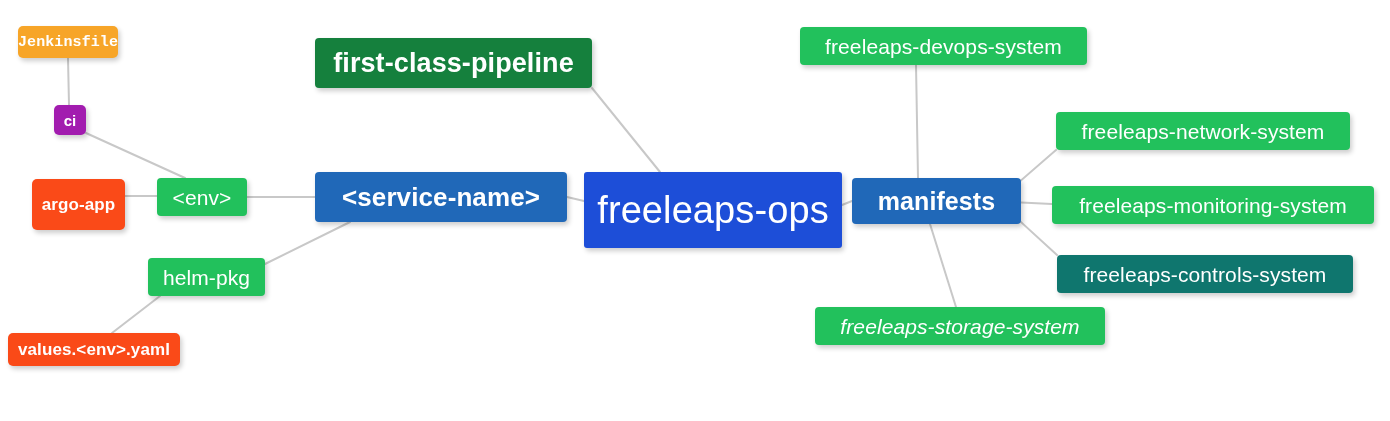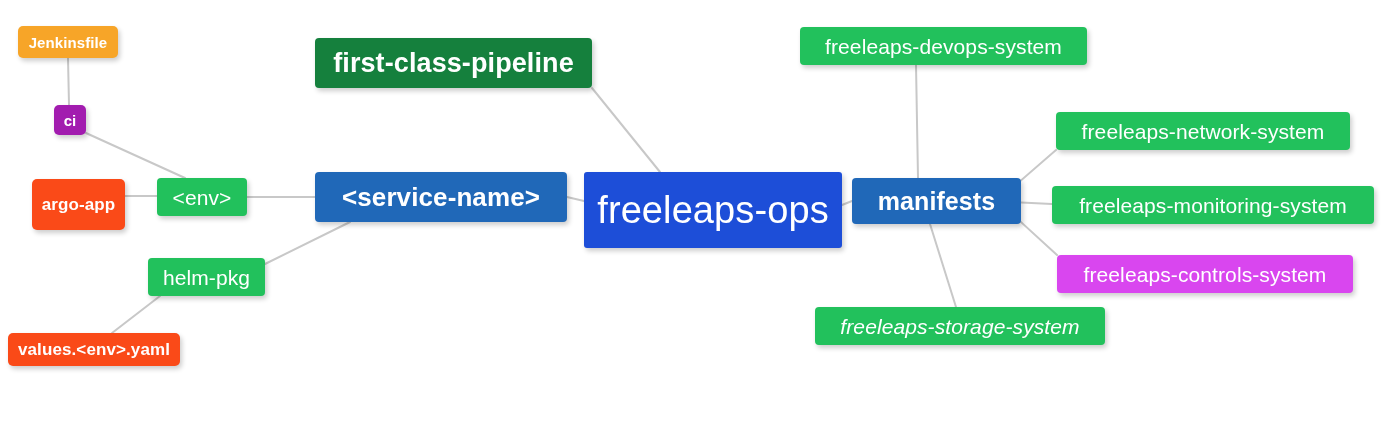--- a/index.html
+++ b/index.html
@@ -77,21 +77,21 @@
       <line x1="1010" y1="212" x2="1057" y2="255" stroke="#c8c8c8" stroke-width="2" stroke-linecap="round"></line>
       <line x1="930" y1="224" x2="956" y2="307" stroke="#c8c8c8" stroke-width="2" stroke-linecap="round"></line>
     </svg>
 <div class="node root" style="left: 584px; top: 172px; width: 258px; height: 76px; background: #1d4ed8; font-size: 38px;">freeleaps-ops</div>
     <div class="node lvl1" style="left: 315px; top: 38px; width: 277px; height: 50px; background: #15803d; font-size: 27px; text-align: right;">first-class-pipeline</div>
     <div class="node lvl1" style="left: 315px; top: 172px; width: 252px; height: 50px; background: rgb(32, 104, 184); font-size: 26px;">&lt;service-name&gt;</div>
     <div class="node lvl1" style="left: 852px; top: 178px; width: 169px; height: 46px; background: rgb(32, 104, 184); font-size: 25px;">manifests</div>
     <div class="node lvl2" style="left: 157px; top: 178px; width: 90px; height: 38px; background: rgb(34, 193, 92); font-size: 21px;">&lt;env&gt;</div>
     <div class="node lvl2" style="left: 148px; top: 258px; width: 117px; height: 38px; background: rgb(34, 193, 92); font-size: 21px;">helm-pkg</div>
     <div class="node lvl3" style="left: 54px; top: 105px; width: 32px; height: 30px; background: #a21caf; font-size: 15px;">ci</div>
-    <div class="node lvl3" style="left: 18px; top: 26px; width: 100px; height: 32px; background: rgb(247, 165, 40); font-size: 15px;">Jenkinsfile</div>
+    <div class="node lvl3" style="left: 18px; top: 26px; width: 100px; height: 32px; background: rgb(247, 165, 40); font-size: 15px; font-family: Liberation Mono, monospace;">Jenkinsfile</div>
     <div class="node lvl3" style="left: 32px; top: 179px; width: 93px; height: 51px; background: rgb(250, 74, 24); font-size: 17px;">argo-app</div>
     <div class="node lvl3" style="left: 8px; top: 333px; width: 172px; height: 33px; background: rgb(250, 74, 24); font-size: 17px;">values.&lt;env&gt;.yaml</div>
     <div class="node lvl2" style="left: 800px; top: 27px; width: 287px; height: 38px; background: rgb(34, 193, 92); font-size: 21px;">freeleaps-devops-system</div>
     <div class="node lvl2" style="left: 1056px; top: 112px; width: 294px; height: 38px; background: rgb(34, 193, 92); font-size: 21px;">freeleaps-network-system</div>
     <div class="node lvl2" style="left: 1052px; top: 186px; width: 322px; height: 38px; background: rgb(34, 193, 92); font-size: 21px;">freeleaps-monitoring-system</div>
-    <div class="node lvl2" style="left: 1057px; top: 255px; width: 296px; height: 38px; background: #d946ef; font-size: 21px;">freeleaps-controls-system</div>
+    <div class="node lvl2" style="left: 1057px; top: 255px; width: 296px; height: 38px; background: #0f766e; font-size: 21px;">freeleaps-controls-system</div>
     <div class="node lvl2" style="left: 815px; top: 307px; width: 290px; height: 38px; background: rgb(34, 193, 92); font-size: 21px; font-style: italic;">freeleaps-storage-system</div>
   </div>
 
 </body></html>

